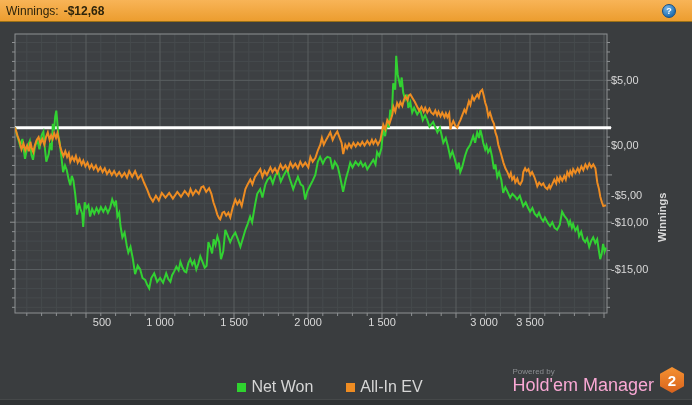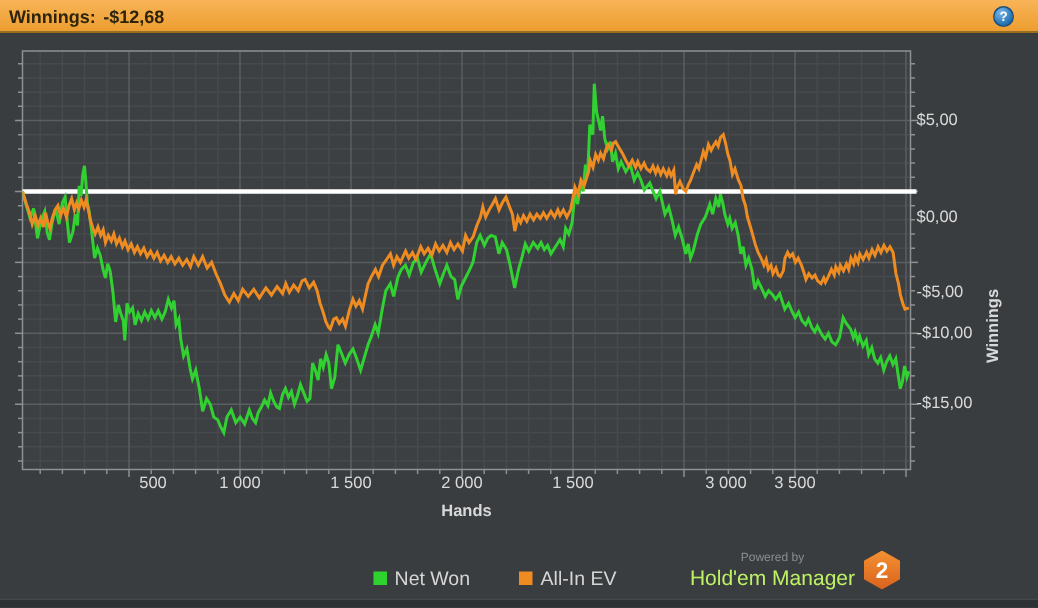--- a/index.html
+++ b/index.html
@@ -1,42 +1,42 @@
 <!DOCTYPE html>
 <html><head>
 <meta charset="utf-8">
 <style>
   html,body{margin:0;padding:0;}
   body{width:692px;height:405px;position:relative;overflow:hidden;
        background:#3a3d3f;font-family:"Liberation Sans",sans-serif;}
   .topbar{position:absolute;left:0;top:0;width:692px;height:22px;box-sizing:border-box;
           background:linear-gradient(#f8b457,#ec9d2f);border-bottom:1px solid #9a7015;
           display:flex;align-items:center;padding:0 6px;color:#2e240b;font-size:12px;}
-  .topbar .lbl{font-weight:bold;text-align:right;}
+  .topbar .lbl{font-weight:normal;text-align:right;}
   .topbar .val{font-weight:bold;margin-left:5px;}
   .help{position:absolute;right:16px;top:4px;width:14px;height:14px;border-radius:50%;
         background:radial-gradient(circle at 35% 28%,#7ab6e6,#2170b2 72%);
         border:1px solid #174f86;box-sizing:border-box;color:#fff;font-size:9px;
         font-weight:bold;text-align:center;line-height:12px;}
   #plot-svg{position:absolute;left:0;top:22px;}
-  .overlay{position:absolute;left:0;top:0;width:608px;height:405px;pointer-events:none;}
+  .overlay{position:absolute;left:0;top:0;width:692px;height:405px;pointer-events:none;}
   .ytick{position:absolute;left:611px;font-size:11px;color:#d9d9d9;white-space:nowrap;}
   .xtick{position:absolute;top:316px;font-size:11px;color:#d9d9d9;transform:translateX(-50%);white-space:nowrap;}
   .xaxis-title{position:absolute;left:15px;top:335px;width:592px;text-align:center;
                font-size:11px;font-weight:bold;color:#d9d9d9;}
   .yaxis-title{position:absolute;left:656px;top:112px;height:130px;display:flex;align-items:center;
                writing-mode:vertical-rl;transform:rotate(180deg);font-size:11px;font-weight:bold;color:#d9d9d9;}
   .legend{position:absolute;left:0;top:378px;width:660px;display:flex;justify-content:center;
-          gap:33px;align-items:flex-end;font-size:13px;color:#d6d6d6;}
+          gap:33px;align-items:flex-end;font-size:16px;color:#d6d6d6;}
   .legend-item{display:flex;align-items:center;gap:5px;}
   .swatch{width:9px;height:9px;display:inline-block;}
   .brand{position:absolute;right:8px;top:367px;display:flex;align-items:center;gap:6px;}
-  .brand-col{display:flex;flex-direction:column;align-items:center;}
+  .brand-col{display:flex;flex-direction:column;align-items:flex-start;}
   .powered{font-size:8px;color:#8b8e91;line-height:10px;}
-  .hm-name{font-size:14px;color:#bef264;line-height:16px;}
+  .hm-name{font-size:18px;color:#f9a8d4;line-height:16px;}
   .badge{width:24px;height:26px;color:#fff;font-weight:bold;font-size:15px;
          background:linear-gradient(#f59231,#d8621d);
          clip-path:polygon(50% 0,100% 26%,100% 74%,50% 100%,0 74%,0 26%);
          display:flex;align-items:center;justify-content:center;}
   .footer-strip{position:absolute;left:0;bottom:0;width:692px;height:6px;
                 background:#2f3234;border-top:1px solid #454849;box-sizing:border-box;}
 </style>
 </head>
 <body>
 
@@ -234,21 +234,20 @@
     </div>
   <div id="xticks">
       <div class="xtick" style="left: 102px;">500</div>
       <div class="xtick" style="left: 160px;">1 000</div>
       <div class="xtick" style="left: 234px;">1 500</div>
       <div class="xtick" style="left: 308px;">2 000</div>
       <div class="xtick" style="left: 382px;">1 500</div>
       <div class="xtick" style="left: 456px; margin-left: 28px;">3 000</div>
       <div class="xtick" style="left: 530px;">3 500</div>
     </div>
-  <div class="xaxis-title">Hands</div>
   <div class="yaxis-title">Winnings</div>
   <div class="legend">
     <span class="legend-item">
       <span class="swatch" style="background-color: rgb(47, 211, 47);"></span>
       <span>Net Won</span>
     </span>
     <span class="legend-item">
       <span class="swatch" style="background-color: rgb(238, 140, 34);"></span>
       <span>All-In EV</span>
     </span>

